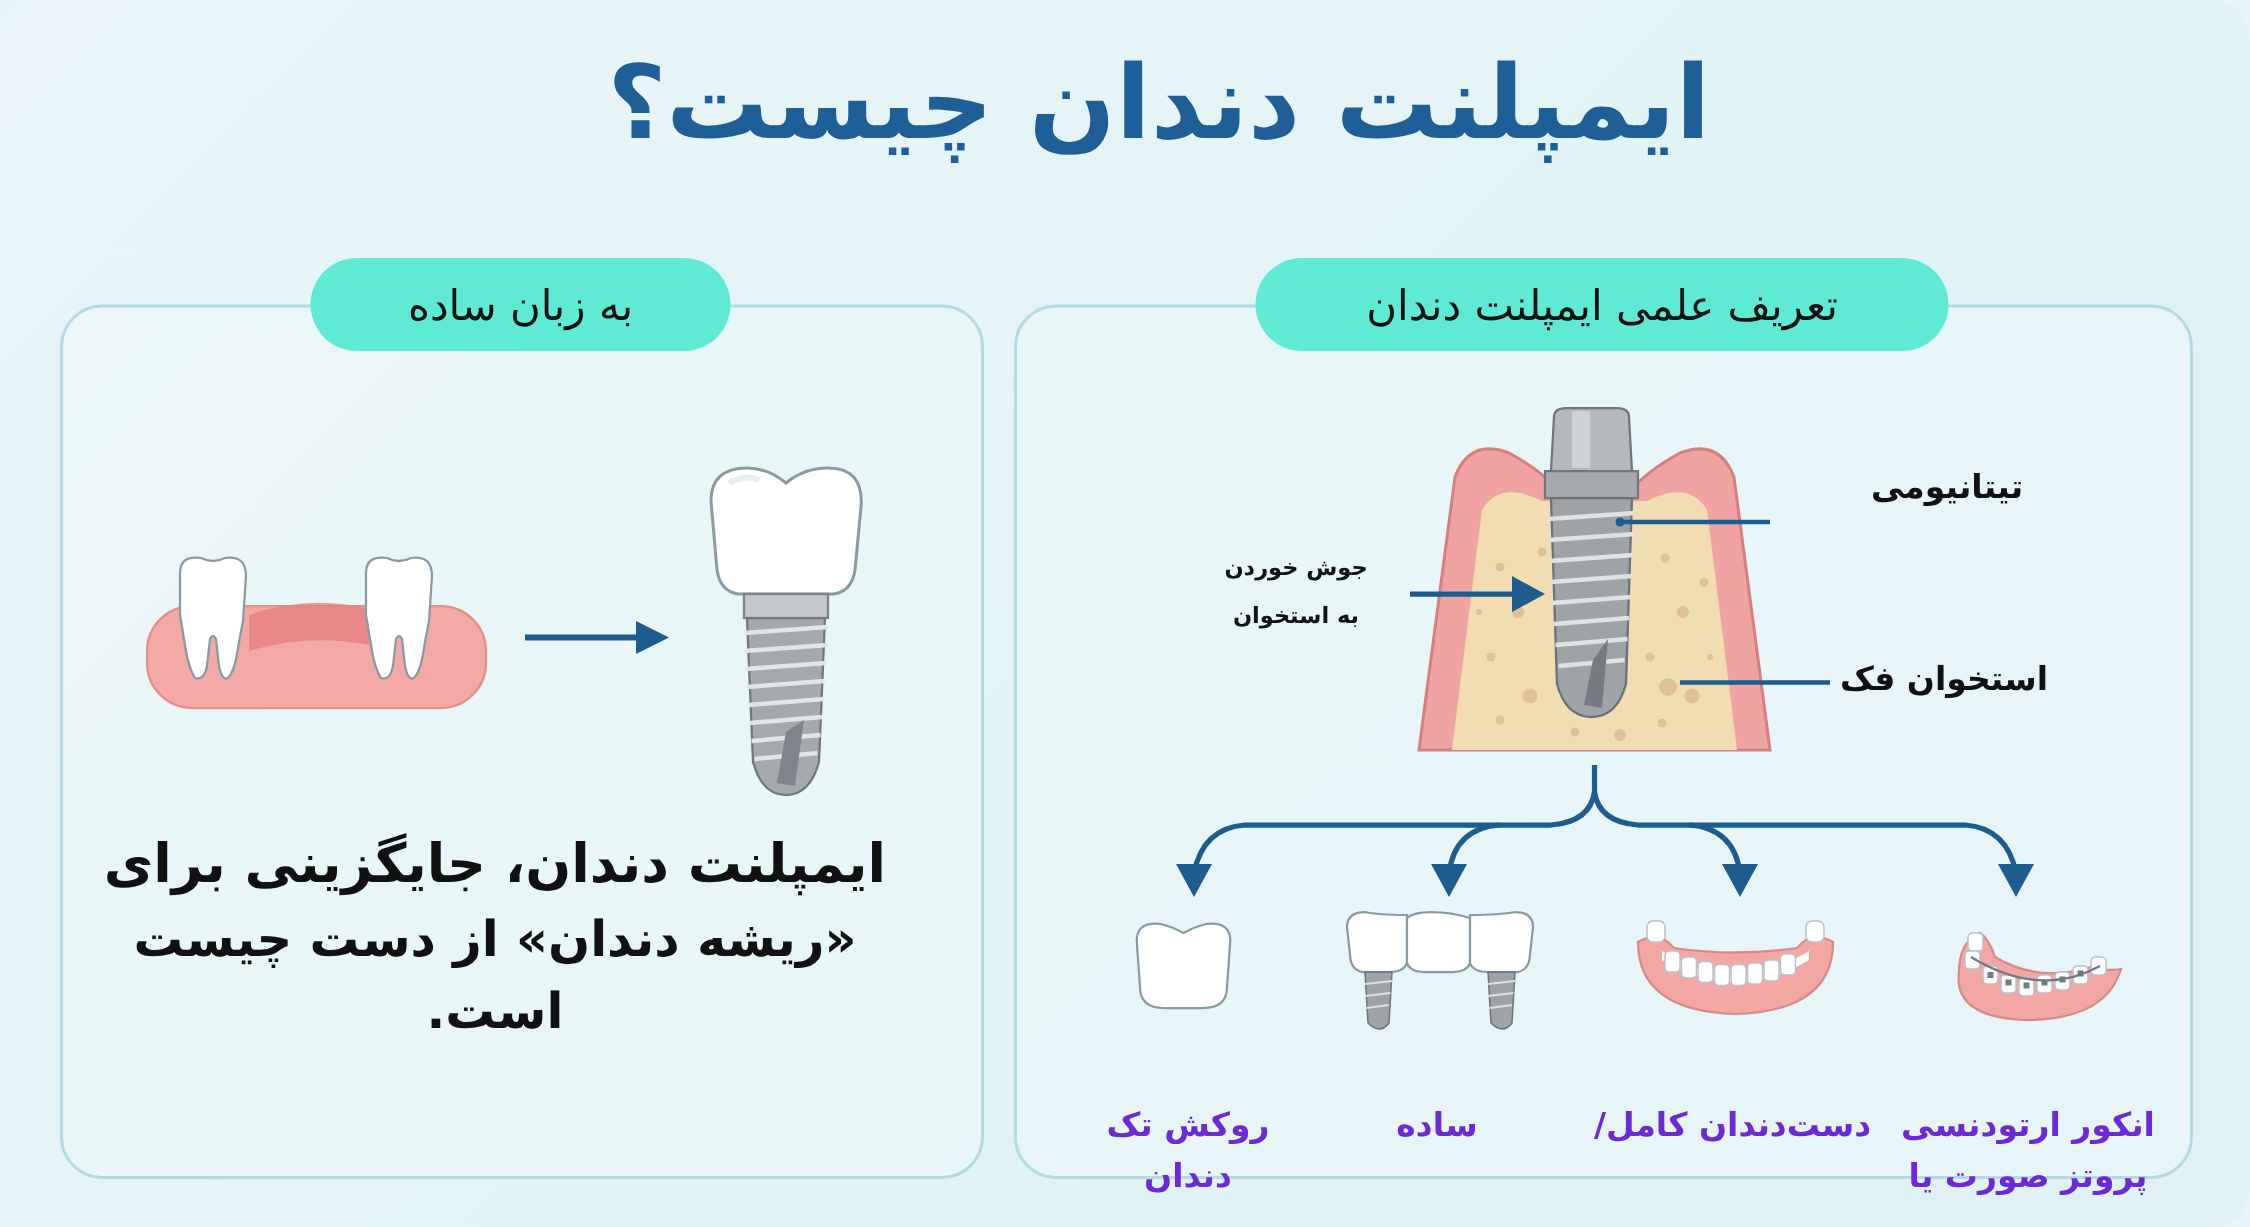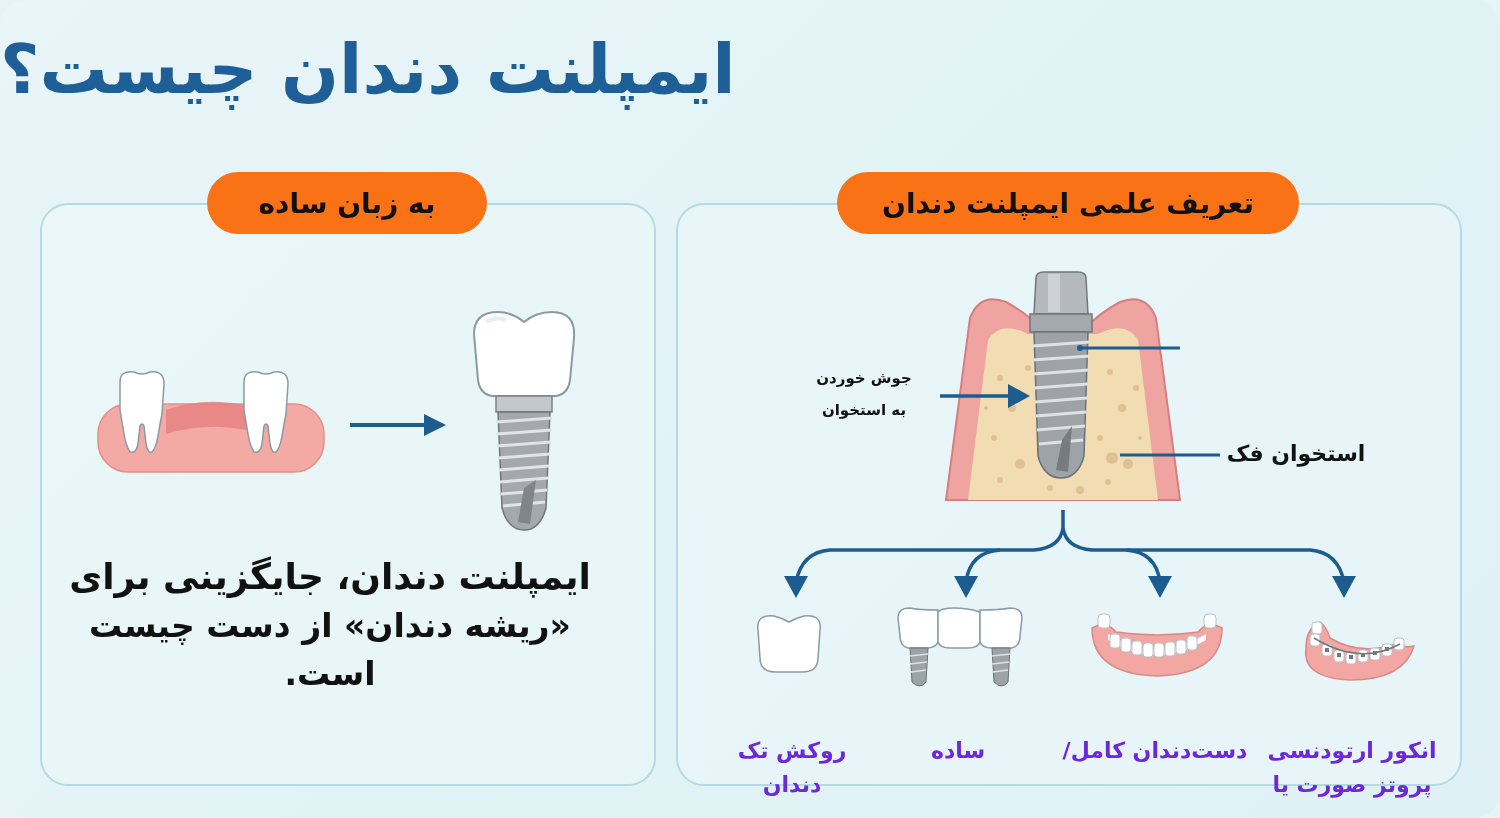--- a/index.html
+++ b/index.html
@@ -9,41 +9,42 @@
       background: #e6f4f7;
       position: relative;
     }
     .canvas {
       position: absolute; inset: 0;
       background: linear-gradient(135deg, #e9f5f8 0%, #e2f3f6 50%, #dff1f5 100%);
       border-radius: 26px;
     }
     .title {
       position: absolute; left: 0; right: 0; top: 30px;
-      text-align: left;
+      text-align: center;
       font-size: 68px; font-weight: bold;
       color: #1f5f97;
       direction: rtl;
       letter-spacing: 1px;
+      padding-left: 45px;
     }
     .panel {
       position: absolute;
       border: 2px solid #b4dbe4;
       border-radius: 28px;
       background: rgba(236,248,250,0.55);
     }
     .panel.left { left: 40px; top: 203px; width: 616px; height: 583px; }
     .panel.right { left: 676px; top: 203px; width: 786px; height: 583px; }
     .pill {
       position: absolute;
-      background: #f97316;
+      background: #5eead4;
       border-radius: 32px;
       height: 62px;
       display: flex; align-items: center; justify-content: center;
-      font-weight: bold; font-size: 28px; color: #111;
+      font-weight: normal; font-size: 28px; color: #111;
       direction: rtl;
     }
     .pill.left { left: 207px; top: 172px; width: 280px; }
     .pill.right { left: 837px; top: 172px; width: 462px; }
 
     .svgwrap { position: absolute; }
     .caption {
       position: absolute; left: 60px; width: 540px; top: 552px;
       direction: rtl; text-align: center;
       font-weight: bold; color: #111;
@@ -161,20 +162,21 @@
 
 <svg class="svgwrap" style="left:930px;top:340px" width="300" height="130" viewBox="0 0 300 130">
   <line x1="150" y1="8" x2="250" y2="8" stroke="#1d5c8e" stroke-width="3"></line>
   <circle cx="150" cy="8" r="3" fill="#1d5c8e"></circle>
   <line x1="190" y1="115" x2="290" y2="115" stroke="#1d5c8e" stroke-width="3"></line>
   <line x1="10" y1="56" x2="80" y2="56" stroke="#1d5c8e" stroke-width="3.5"></line>
   <polygon points="78,44 100,56 78,68" fill="#1d5c8e"></polygon>
 </svg>
 
 <div class="label lbl-fixture">
+  <div>تیتانیومی</div>
 </div>
 <div class="label lbl-osseo">
   <div>جوش خوردن</div>
   <div>به استخوان</div>
 </div>
 <div class="label lbl-bone">استخوان فک</div>
 
 <svg class="svgwrap" style="left:770px;top:506px" width="600" height="96" viewBox="0 0 600 96">
   <g fill="none" stroke="#1d5c8e" stroke-width="3.5">
     <path d="M293 4 L293 22 Q290 42 264 44 L60 44 Q32 46 26 76"></path>

